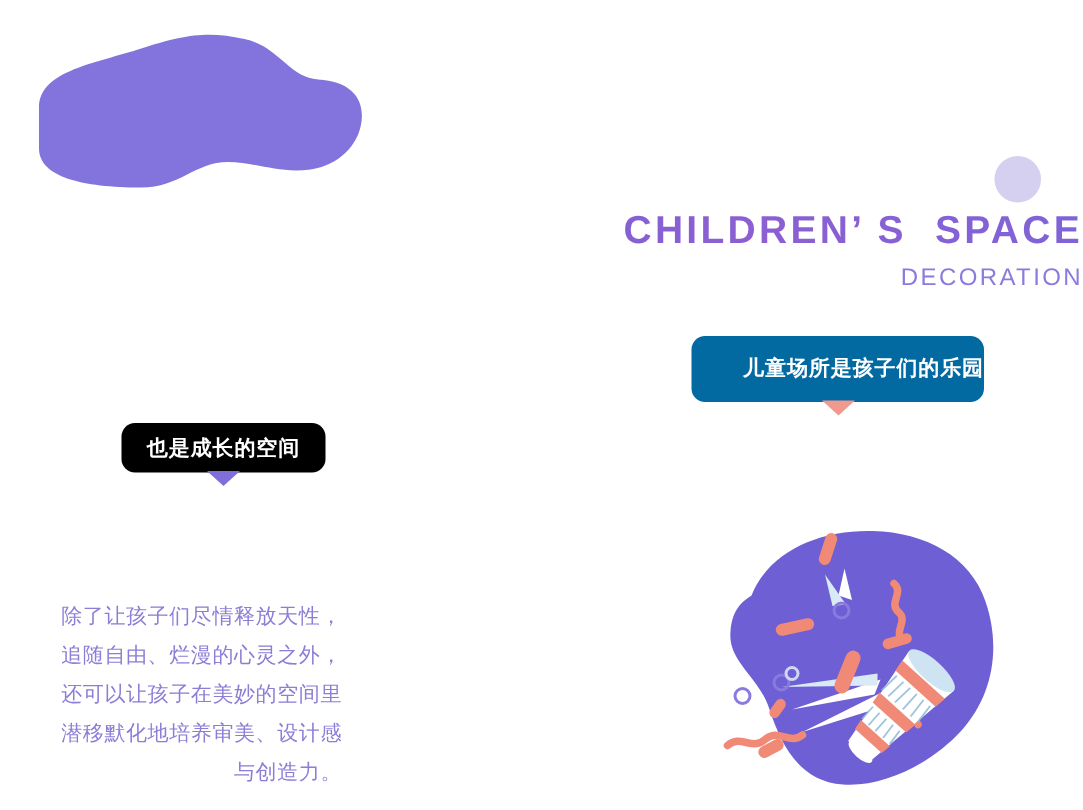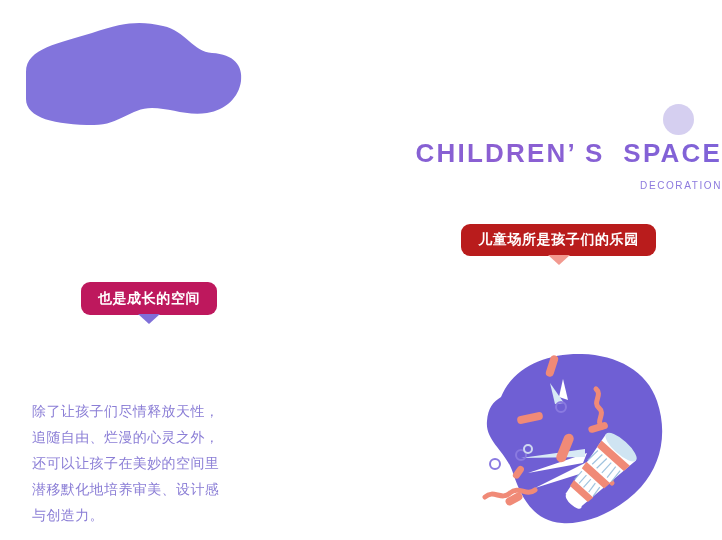--- a/index.html
+++ b/index.html
@@ -57,21 +57,21 @@
     background: linear-gradient(90deg, #6a6be0 0%, #7a62d6 35%, #8c5fd2 70%, #7f63d8 100%);
     -webkit-background-clip: text;
     background-clip: text;
     color: transparent;
     -webkit-text-fill-color: transparent;
     margin: 0;
     white-space: pre;
   }
   .sub-title {
     margin: 6px 0 0 0;
-    font-size: 10px;
+    font-size: 16px;
     font-weight: normal;
     letter-spacing: 1.6px;
     color: #8d7ade;
     line-height: 20px;
   }
 
   
   .badge {
     position: absolute;
     box-sizing: border-box;
@@ -89,45 +89,46 @@
     bottom: -9px;
     left: 50%;
     margin-left: -11px;
     width: 0; height: 0;
     border-left: 11px solid transparent;
     border-right: 11px solid transparent;
   }
 
   .badge-pink {
     left: 461px; top: 224px;
-    width: 195px; height: 32px;
-    background: #b91c1c;
+    width: 195px; height: 44px;
+    background: #0369a1;
     font-size: 14px;
+    justify-content: flex-end;
   }
   .badge-pink .tail { border-top: 10px solid #f2998f; }
 
   .badge-purple {
     left: 81px; top: 282px;
     width: 136px; height: 33px;
-    background: #be185d;
+    background: #000000;
     font-size: 14px;
   }
   .badge-purple .tail { border-top: 10px solid #7f6fd8; }
 
   
   .body-copy {
     position: absolute;
     left: 32px; top: 398px;
     width: 196px;
     font-family: "DejaVu Sans", "Liberation Sans", sans-serif;
     font-size: 14px;
     line-height: 26px;
     letter-spacing: 0.4px;
     color: #8b7ed6;
-    text-align: left;
+    text-align: right;
     margin: 0;
   }
 </style>
 </head>
 <body>
 
 <div class="stage">
 
   <div class="blob-topleft">
     <svg width="270" height="150" viewBox="0 0 270 150" xmlns="http://www.w3.org/2000/svg">

